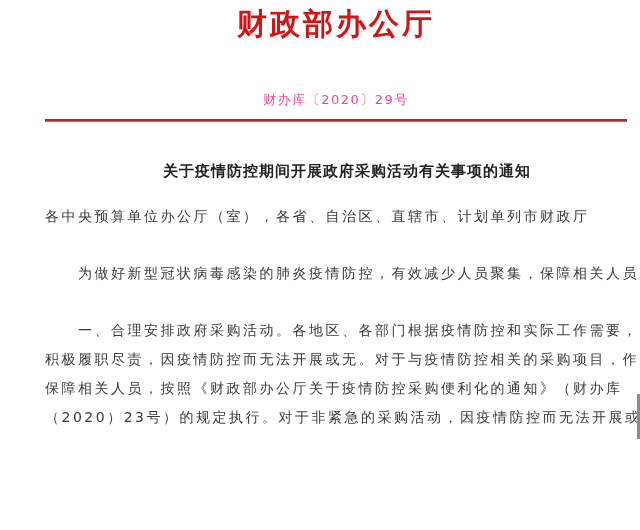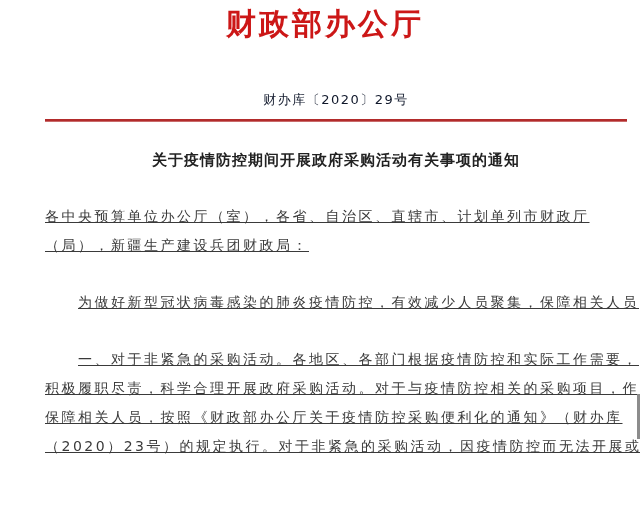--- a/index.html
+++ b/index.html
@@ -11,57 +11,57 @@
     position: relative;
     width: 640px;
     height: 530px;
     background: #ffffff;
     overflow: hidden;
     font-family: "DejaVu Sans", sans-serif;
   }
   .org-title {
     position: absolute;
     top: 4px;
-    left: 34px;
+    left: 45px;
     width: 582px;
     margin: 0;
     text-align: center;
     font-family: "DejaVu Serif", serif;
     font-size: 30px;
     font-weight: bold;
     letter-spacing: 3px;
     color: #cc1717;
     white-space: nowrap;
   }
   .doc-number {
     position: absolute;
     top: 91px;
     left: 45px;
     width: 582px;
     text-align: center;
     font-size: 13px;
     letter-spacing: 1.5px;
-    color: #0f172a;
+    color: #ec4899;
     white-space: nowrap;
   }
   .red-divider {
     position: absolute;
     top: 119px;
     left: 45px;
     width: 582px;
     height: 2px;
     background: #b22b2b;
     border-bottom: 1px solid #c96a6a;
   }
   .doc-title {
     position: absolute;
     top: 151px;
     left: 45px;
     width: 582px;
-    margin: 0;
+    margin: 11px;
     text-align: center;
     font-size: 15px;
     font-weight: bold;
     letter-spacing: 1px;
     color: #222222;
     white-space: nowrap;
   }
   .body-area {
     position: absolute;
     top: 202px;
@@ -70,21 +70,20 @@
   }
   .paragraph {
     margin: 0 0 28px 0;
   }
   .line {
     font-size: 14px;
     line-height: 29px;
     letter-spacing: 2.5px;
     color: #3a3a3a;
     white-space: nowrap;
-    text-decoration: underline;
   }
   .line.indent {
     padding-left: 33px;
   }
   .scrollbar-thumb {
     position: absolute;
     top: 394px;
     right: 0px;
     width: 3px;
     height: 45px;
@@ -100,28 +99,27 @@
 
   <div class="doc-number">财办库〔2020〕29号</div>
 
   <div class="red-divider"></div>
 
   <h2 class="doc-title">关于疫情防控期间开展政府采购活动有关事项的通知</h2>
 
   <div class="body-area" id="doc-body">
       <div class="paragraph">
         <div class="line">各中央预算单位办公厅（室），各省、自治区、直辖市、计划单列市财政厅</div>
-        <div class="line">（局），新疆生产建设兵团财政局：</div>
       </div>
       <div class="paragraph">
         <div class="line indent">为做好新型冠状病毒感染的肺炎疫情防控，有效减少人员聚集，保障相关人员</div>
       </div>
       <div class="paragraph">
-        <div class="line indent">一、对于非紧急的采购活动。各地区、各部门根据疫情防控和实际工作需要，</div>
-        <div class="line">积极履职尽责，科学合理开展政府采购活动。对于与疫情防控相关的采购项目，作</div>
+        <div class="line indent">一、合理安排政府采购活动。各地区、各部门根据疫情防控和实际工作需要，</div>
+        <div class="line">积极履职尽责，因疫情防控而无法开展或无。对于与疫情防控相关的采购项目，作</div>
         <div class="line">保障相关人员，按照《财政部办公厅关于疫情防控采购便利化的通知》（财办库</div>
         <div class="line">（2020）23号）的规定执行。对于非紧急的采购活动，因疫情防控而无法开展或无</div>
       </div>
     </div>
 
   <div class="scrollbar-thumb"></div>
 
 </div>
 
 </body></html>

